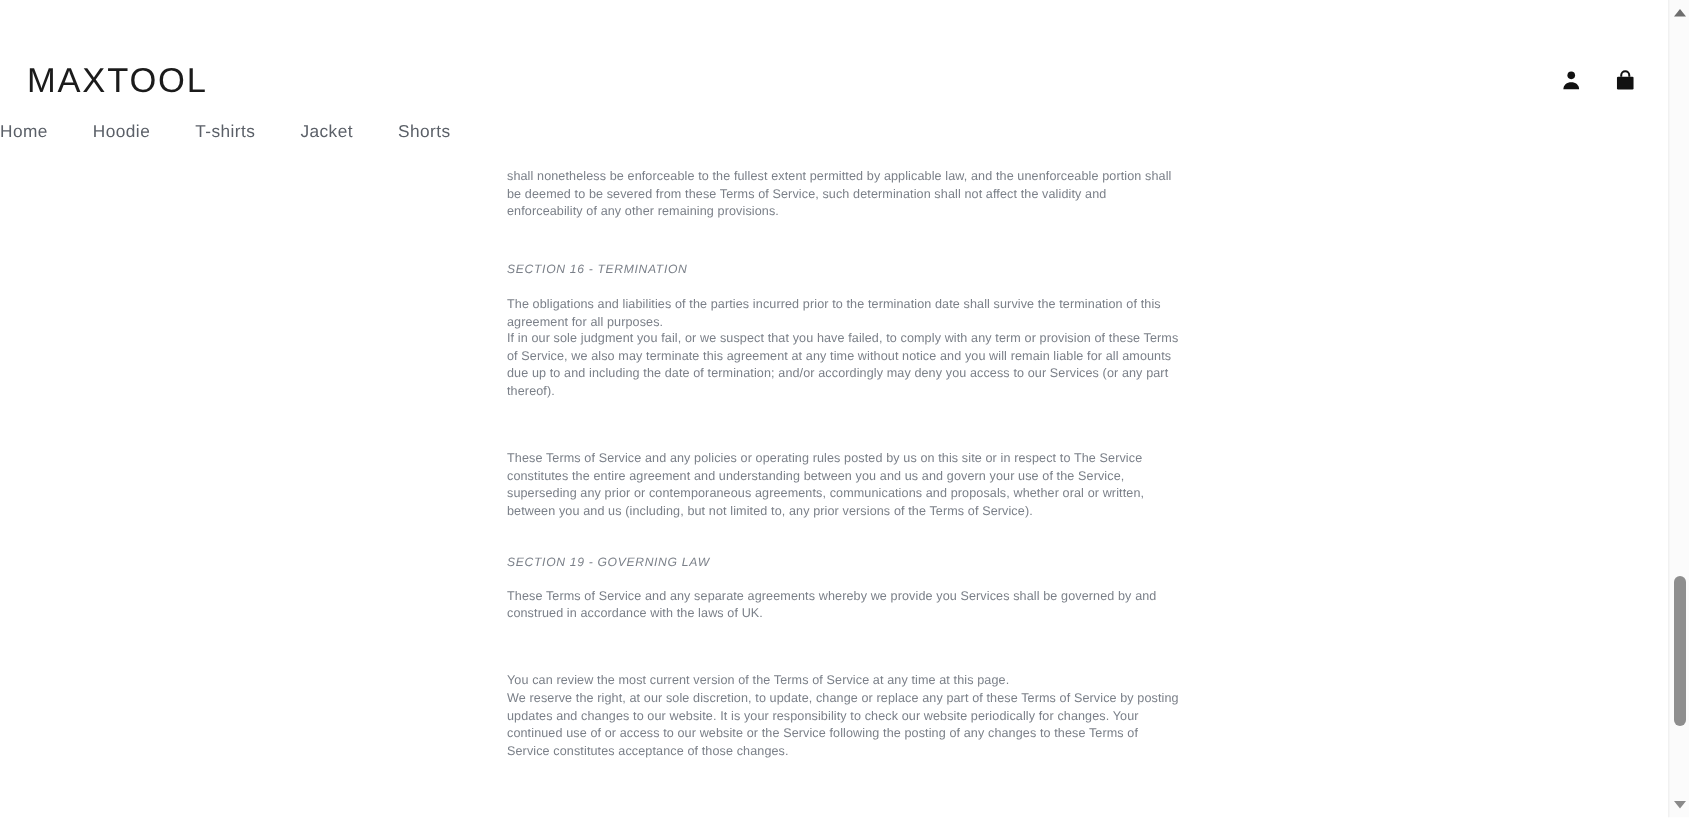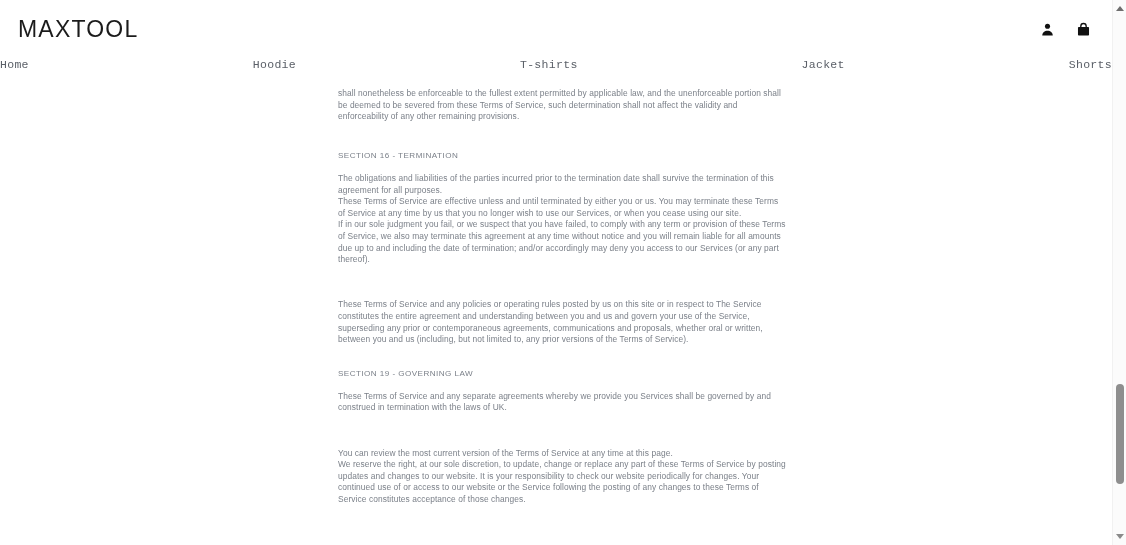--- a/index.html
+++ b/index.html
@@ -25,20 +25,21 @@
     overflow: hidden;
     background: #ffffff;
   }
 
   
   .site-header {
     position: relative;
     width: 1112px;
     height: 88px;
     background: #ffffff;
+    margin-top: 24px;
   }
   .brand {
     position: absolute;
     left: 18px;
     top: 16px;
     font-size: 23px;
     letter-spacing: 1.2px;
     color: #1b1b1b;
     font-weight: 400;
     font-family: "Liberation Sans", sans-serif;
@@ -64,24 +65,23 @@
     padding: 0;
   }
   .icon-btn svg { display: block; }
 
   .main-nav {
     position: absolute;
     left: 0;
     top: 58px;
     width: 1112px;
     display: flex;
-    justify-content: space-between;
-    align-items: center;
-    gap: 48px;
-    font-family: Liberation Mono, monospace;
+    justify-content: flex-start;
+    align-items: center;
+    gap: 30px;
   }
   .nav-link {
     font-size: 11.5px;
     color: #5b6068;
     letter-spacing: 0.3px;
     text-decoration: none;
     cursor: pointer;
     white-space: nowrap;
   }
 
@@ -109,20 +109,21 @@
   .gap-md { height: 22px; }
   .gap-lg { height: 27px; }
 
   .section-heading {
     color: #7b8089;
     font-size: 8.1px;
     letter-spacing: 0.45px;
     line-height: 11.6px;
     margin: 0;
     white-space: nowrap;
+    font-style: italic;
   }
 
   
   .scrollbar {
     position: absolute;
     right: 0;
     top: 0;
     width: 14px;
     height: 545px;
     background: #fbfbfb;
@@ -199,31 +200,30 @@
 
   <div class="content">
     <div class="doc">
 
       <p class="para">shall nonetheless be enforceable to the fullest extent permitted by applicable law, and the unenforceable portion shall be deemed to be severed from these Terms of Service, such determination shall not affect the validity and enforceability of any other remaining provisions.</p>
 
       <div class="gap-lg"></div>
       <p class="section-heading">SECTION 16 - TERMINATION</p>
       <div class="gap-sm"></div>
       <p class="para">The obligations and liabilities of the parties incurred prior to the termination date shall survive the termination of this agreement for all purposes.</p>
-      <p class="para">These Terms of Service are effective unless and until terminated by either you or us. You may terminate these Terms of Service at any time by us that you no longer wish to use our Services, or when you cease using our site.</p>
       <p class="para">If in our sole judgment you fail, or we suspect that you have failed, to comply with any term or provision of these Terms of Service, we also may terminate this agreement at any time without notice and you will remain liable for all amounts due up to and including the date of termination; and/or accordingly may deny you access to our Services (or any part thereof).</p>
 
       <div class="gap-md"></div>
       <div class="gap-sm"></div>
       <p class="para">These Terms of Service and any policies or operating rules posted by us on this site or in respect to The Service constitutes the entire agreement and understanding between you and us and govern your use of the Service, superseding any prior or contemporaneous agreements, communications and proposals, whether oral or written, between you and us (including, but not limited to, any prior versions of the Terms of Service).</p>
 
       <div class="gap-md"></div>
       <p class="section-heading">SECTION 19 - GOVERNING LAW</p>
       <div class="gap-sm"></div>
-      <p class="para">These Terms of Service and any separate agreements whereby we provide you Services shall be governed by and construed in termination with the laws of  UK.</p>
+      <p class="para">These Terms of Service and any separate agreements whereby we provide you Services shall be governed by and construed in accordance with the laws of  UK.</p>
 
       <div class="gap-md"></div>
       <div class="gap-sm"></div>
       <p class="para">You can review the most current version of the Terms of Service at any time at this page.</p>
       <p class="para">We reserve the right, at our sole discretion, to update, change or replace any part of these Terms of Service by posting updates and changes to our website. It is your responsibility to check our website periodically for changes. Your continued use of or access to our website or the Service following the posting of any changes to these Terms of Service constitutes acceptance of those changes.</p>
 
     </div>
   </div>
 
 </div>

